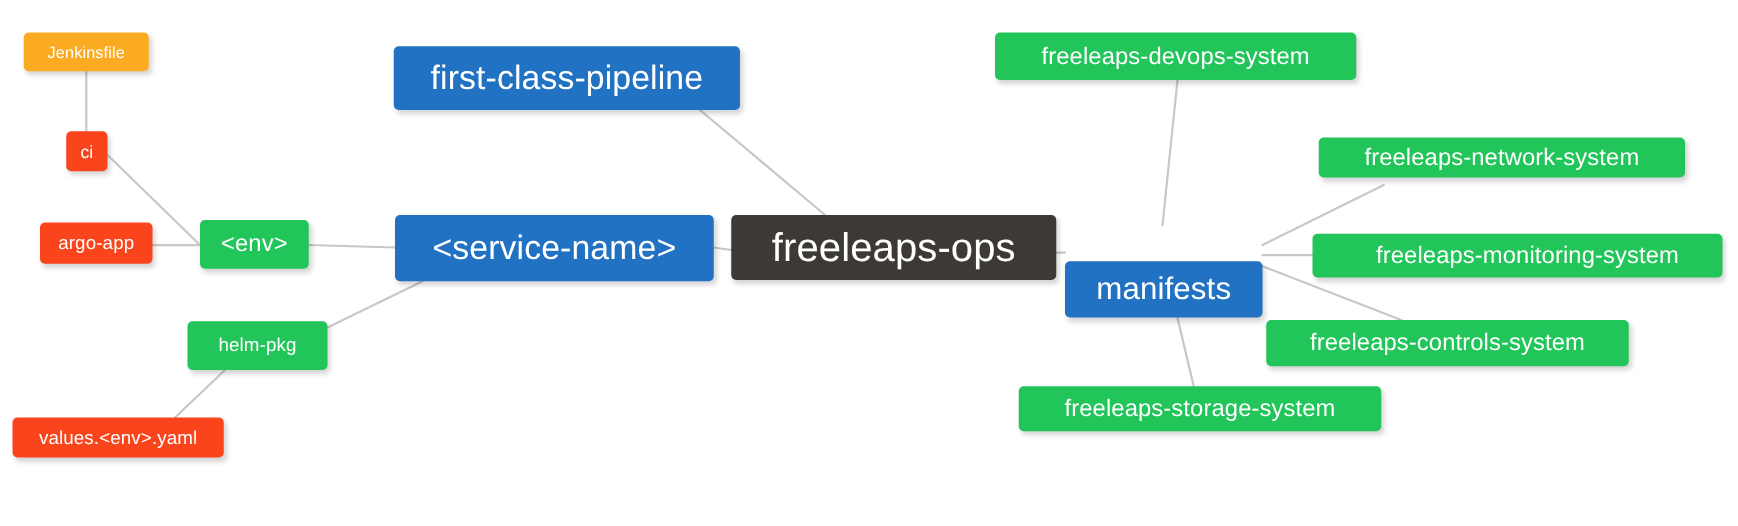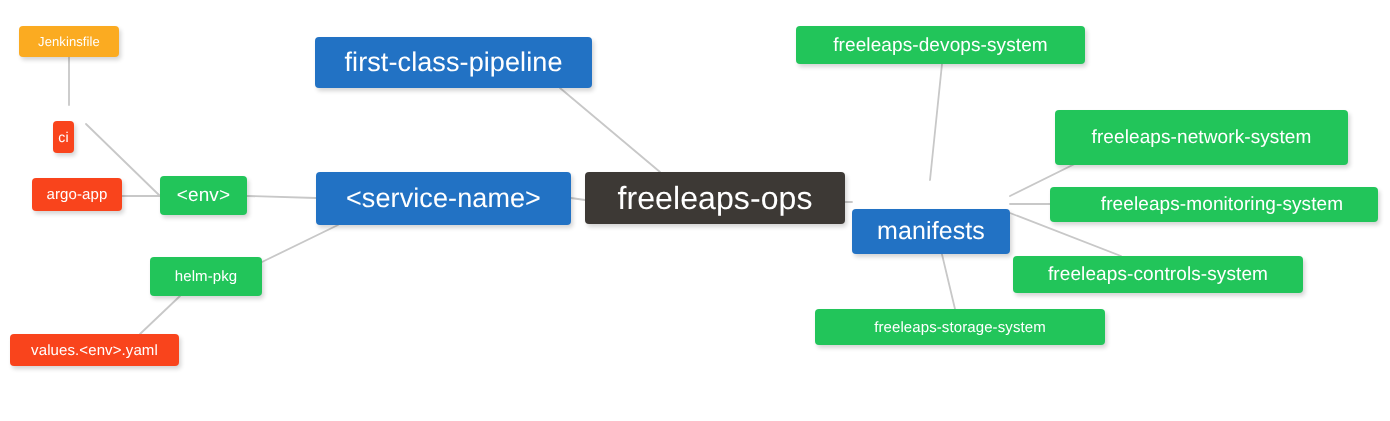--- a/index.html
+++ b/index.html
@@ -59,28 +59,28 @@
       <line x1="571" y1="198" x2="585" y2="200" stroke="#c8c8c8" stroke-width="1.8" stroke-linecap="round"></line>
       <line x1="845" y1="202" x2="852" y2="202" stroke="#c8c8c8" stroke-width="1.8" stroke-linecap="round"></line>
       <line x1="930" y1="180" x2="942" y2="64" stroke="#c8c8c8" stroke-width="1.8" stroke-linecap="round"></line>
       <line x1="1010" y1="196" x2="1107" y2="148" stroke="#c8c8c8" stroke-width="1.8" stroke-linecap="round"></line>
       <line x1="1010" y1="204" x2="1050" y2="204" stroke="#c8c8c8" stroke-width="1.8" stroke-linecap="round"></line>
       <line x1="1010" y1="213" x2="1121" y2="256" stroke="#c8c8c8" stroke-width="1.8" stroke-linecap="round"></line>
       <line x1="935" y1="225" x2="955" y2="309" stroke="#c8c8c8" stroke-width="1.8" stroke-linecap="round"></line>
     </svg>
   <div id="node-layer">
       <div class="node n-orange" style="left: 19px; top: 26px; width: 100px; height: 31px; font-size: 13px;">Jenkinsfile</div>
-      <div class="node n-red" style="left: 53px; top: 121px; width: 21px; height: 32px; font-size: 14px;">ci</div>
+      <div class="node n-red" style="left: 53px; top: 105px; width: 33px; height: 32px; font-size: 14px;">ci</div>
       <div class="node n-red" style="left: 32px; top: 178px; width: 90px; height: 33px; font-size: 15px;">argo-app</div>
       <div class="node n-green" style="left: 160px; top: 176px; width: 87px; height: 39px; font-size: 19px;">&lt;env&gt;</div>
       <div class="node n-green" style="left: 150px; top: 257px; width: 112px; height: 39px; font-size: 15px;">helm-pkg</div>
       <div class="node n-red" style="left: 10px; top: 334px; width: 169px; height: 32px; font-size: 15px;">values.&lt;env&gt;.yaml</div>
       <div class="node n-blue" style="left: 315px; top: 37px; width: 277px; height: 51px; font-size: 27px;">first-class-pipeline</div>
       <div class="node n-blue" style="left: 316px; top: 172px; width: 255px; height: 53px; font-size: 27px;">&lt;service-name&gt;</div>
       <div class="node n-root" style="left: 585px; top: 172px; width: 260px; height: 52px; font-size: 32px;">freeleaps-ops</div>
       <div class="node n-blue" style="left: 852px; top: 180px; width: 158px; height: 45px; font-size: 25px; margin-top: 29px;">manifests</div>
       <div class="node n-green" style="left: 796px; top: 26px; width: 289px; height: 38px; font-size: 19px;">freeleaps-devops-system</div>
-      <div class="node n-green" style="left: 1055px; top: 110px; width: 293px; height: 55px; font-size: 19px;">freeleaps-network-system</div>
+      <div class="node n-green" style="left: 1055px; top: 110px; width: 293px; height: 32px; font-size: 19px;">freeleaps-network-system</div>
       <div class="node n-green" style="left: 1050px; top: 187px; width: 328px; height: 35px; font-size: 19px; padding-left: 16px;">freeleaps-monitoring-system</div>
       <div class="node n-green" style="left: 1013px; top: 256px; width: 290px; height: 37px; font-size: 19px;">freeleaps-controls-system</div>
-      <div class="node n-green" style="left: 815px; top: 309px; width: 290px; height: 36px; font-size: 15px;">freeleaps-storage-system</div>
+      <div class="node n-green" style="left: 815px; top: 309px; width: 290px; height: 36px; font-size: 19px;">freeleaps-storage-system</div>
     </div>
 </div>
 
 </body></html>

